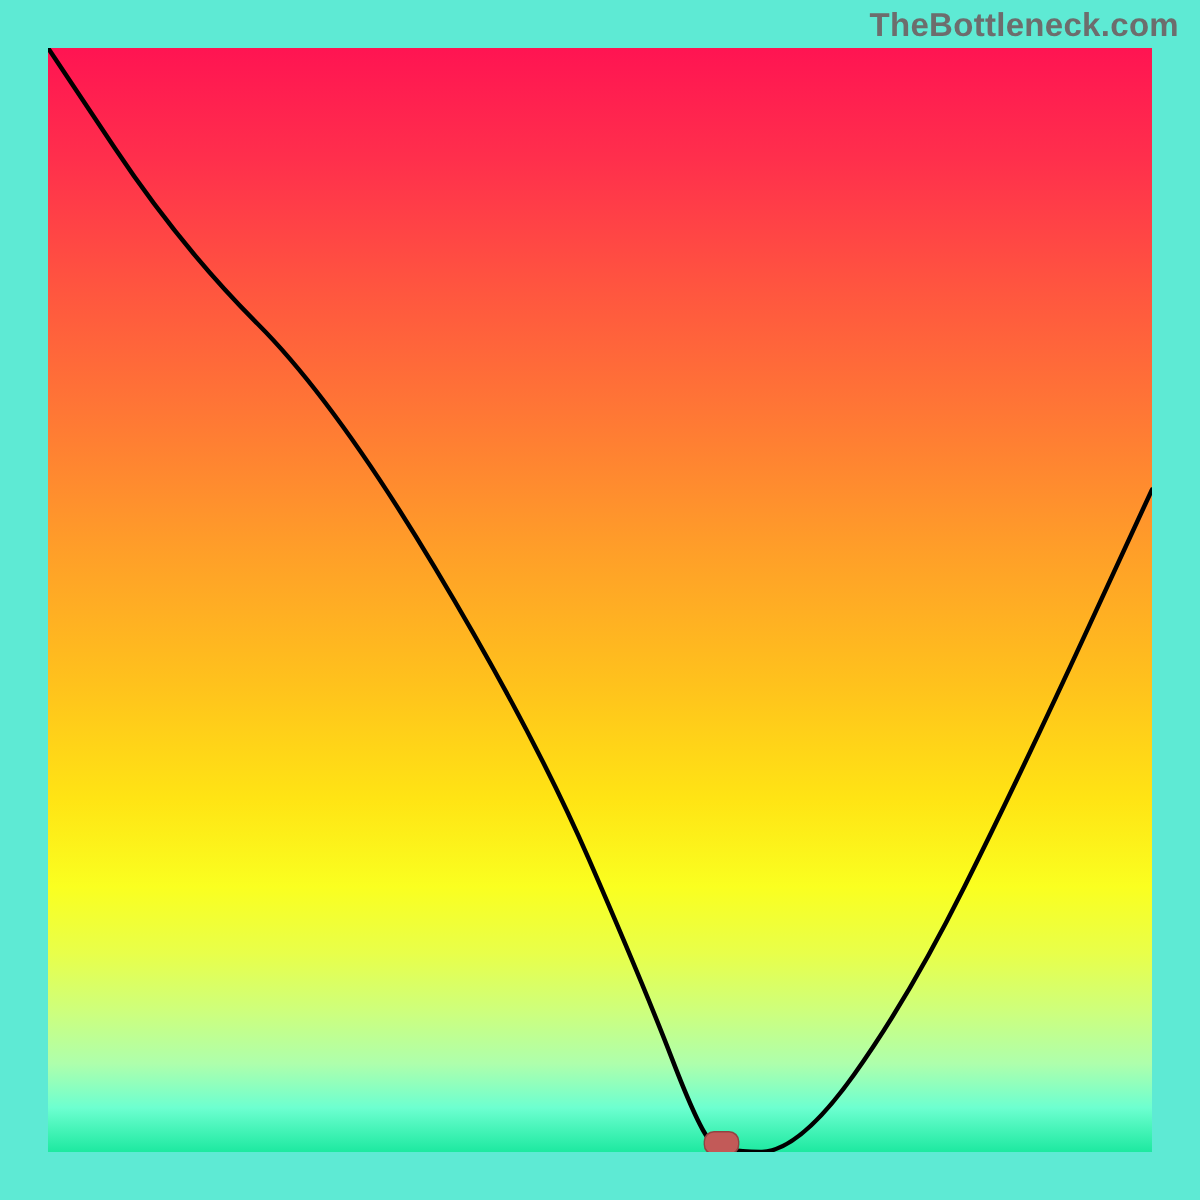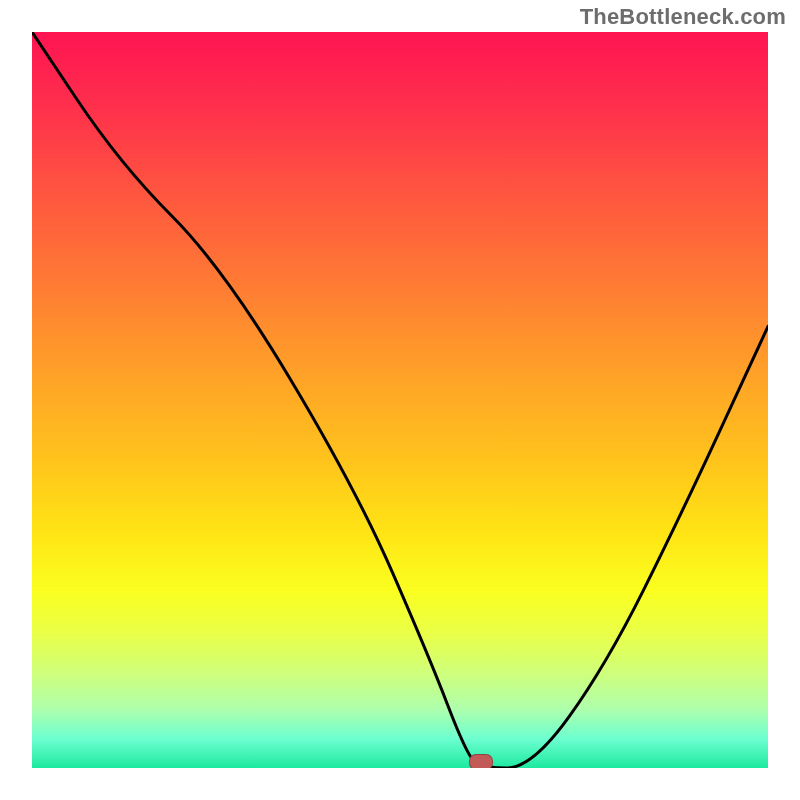--- a/index.html
+++ b/index.html
@@ -8,21 +8,21 @@
     width: 800px;
     height: 800px;
     background: #000;
     overflow: hidden;
     font-family: Arial, Helvetica, sans-serif;
   }
   .frame {
     position: relative;
     width: 800px;
     height: 800px;
-    background: #ffffff;
+    background: #5eead4;
   }
   .watermark {
     position: absolute;
     top: 4px;
     right: 14px;
     font-size: 22px;
     font-weight: 600;
     color: #6d6d6d;
     letter-spacing: 0.2px;
     z-index: 5;

